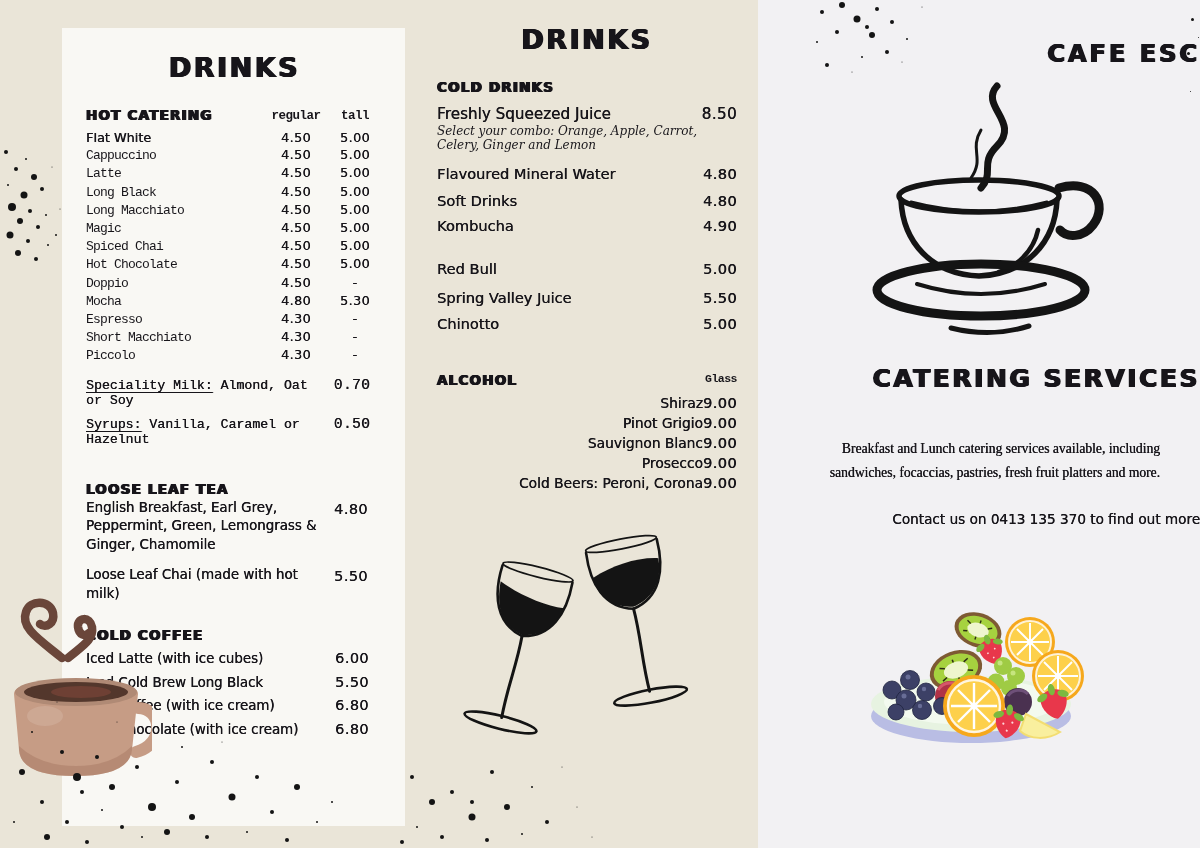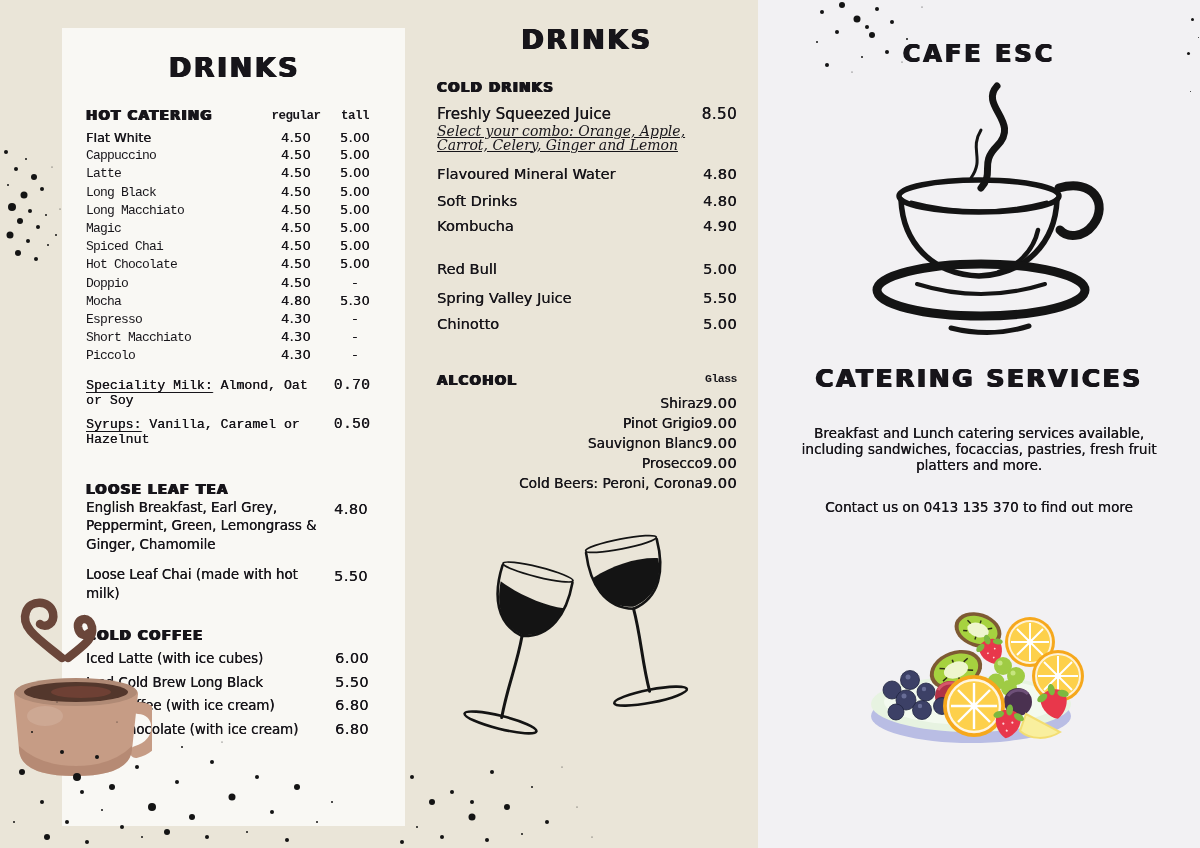--- a/index.html
+++ b/index.html
@@ -1,19 +1,19 @@
 <!DOCTYPE html>
 <html><head>
 <meta charset="utf-8">
 <style>
   html,body{margin:0;padding:0;}
   .page{position:relative;width:1200px;height:848px;overflow:hidden;background:#EAE5D8;
         color:#17151A;font-family:"DejaVu Sans",sans-serif;padding-left:16px;}
   
-  .panel-right{position:absolute;left:758px;top:0;width:442px;height:848px;background:#F2F1F3;text-align:center;}
+  .panel-right{position:absolute;left:758px;top:0;width:442px;height:848px;background:#F2F1F3;text-align:right;}
   .card{position:absolute;left:62px;top:28px;width:343px;height:798px;background:#F9F8F4;
         padding:14px 22px 0 24px;box-sizing:border-box;overflow:hidden;}
   .panel-middle{position:absolute;left:405px;top:0;width:353px;height:848px;
         padding:14px 21px 0 32px;box-sizing:border-box;}
   
   .disp{font-weight:bold;letter-spacing:2.5px;
         text-shadow:0.8px 0 0 currentColor,-0.8px 0 0 currentColor,0 0.4px 0 currentColor;}
   .title{font-size:27px;text-align:center;margin:10px 0 24px;}
   .sec-head{font-size:13.5px;letter-spacing:1.2px;}
   
@@ -31,31 +31,31 @@
   .tea-row{display:grid;grid-template-columns:1fr 64px;align-items:start;margin-top:7px;}
   .tea-row .txt{font-size:13.4px;line-height:18.5px;text-shadow:0.3px 0 0 currentColor;}
   .tea-row .pr{font-size:14.5px;padding-top:2px;}
   .cc-row{display:grid;grid-template-columns:1fr 62px;align-items:baseline;line-height:22.5px;}
   .cc-row .txt{font-size:13.4px;text-shadow:0.3px 0 0 currentColor;}
   .cc-row .pr{font-size:14.5px;}
   
   .m-row{display:flex;justify-content:space-between;align-items:baseline;}
   .m-row .txt{font-size:14.6px;text-shadow:0.35px 0 0 currentColor;}
   .m-row .pr{font-size:14.6px;letter-spacing:0.4px;text-shadow:0.35px 0 0 currentColor;}
-  .note{font-family:"DejaVu Serif",serif;font-style:italic;font-size:14px;line-height:13.5px;
-        margin:2px 28px 0 0;text-decoration:underline;}
+  .note{font-family:"DejaVu Serif",serif;font-style:italic;font-size:12px;line-height:13.5px;
+        margin:2px 28px 0 0;}
   .alc-head{display:flex;justify-content:space-between;align-items:flex-start;margin-top:40px;}
   .glass-label{font-family:"Liberation Mono",monospace;font-weight:bold;font-size:11.5px;letter-spacing:-0.5px;}
   .a-row{display:flex;justify-content:flex-end;align-items:baseline;line-height:20px;}
   .a-row .txt{font-size:13.8px;text-shadow:0.3px 0 0 currentColor;}
   .a-row .pr{font-size:14.6px;letter-spacing:0.4px;text-shadow:0.35px 0 0 currentColor;}
   
   .brand{font-size:24px;margin:40px 0 0;letter-spacing:3px;}
   .catering{font-size:25px;margin:28px 0 0;letter-spacing:2.5px;}
-  .para{font-size:13.6px;line-height:16px;width:362px;margin:32px auto 0;text-shadow:0.3px 0 0 currentColor;}
+  .para{font-size:13.6px;line-height:24px;width:362px;margin:44px auto 0;text-shadow:0.3px 0 0 currentColor;font-family:Liberation Serif, serif;}
   .contact{font-size:13.6px;margin-top:26px;text-shadow:0.3px 0 0 currentColor;}
   
   .svg-abs{position:absolute;}
   .ink{position:absolute;width:4px;height:4px;border-radius:50%;background:#141414;}
   .ink-a{left:10px;top:205px;box-shadow:-6px -55px 0 0 #141414,14px -48px 0 -1px #141414,4px -38px 0 0 #141414,
     22px -30px 0 1px #141414,-4px -22px 0 -1px #141414,30px -18px 0 0 #141414,12px -12px 0 1.5px #141414,
     0 0 0 2px #141414,18px 4px 0 0 #141414,34px 8px 0 -1px #141414,8px 14px 0 1px #141414,26px 20px 0 0 #141414,
     -2px 28px 0 1.5px #141414,16px 34px 0 0 #141414,36px 38px 0 -1px #141414,6px 46px 0 1px #141414,
     24px 52px 0 0 #141414,44px 28px 0 -1px #141414,40px -40px 0 -1.5px #141414,48px 2px 0 -1.5px #141414;}
   .ink-b{left:80px;top:790px;box-shadow:-60px -20px 0 1px #141414,-40px 10px 0 0 #141414,-68px 30px 0 -1px #141414,

